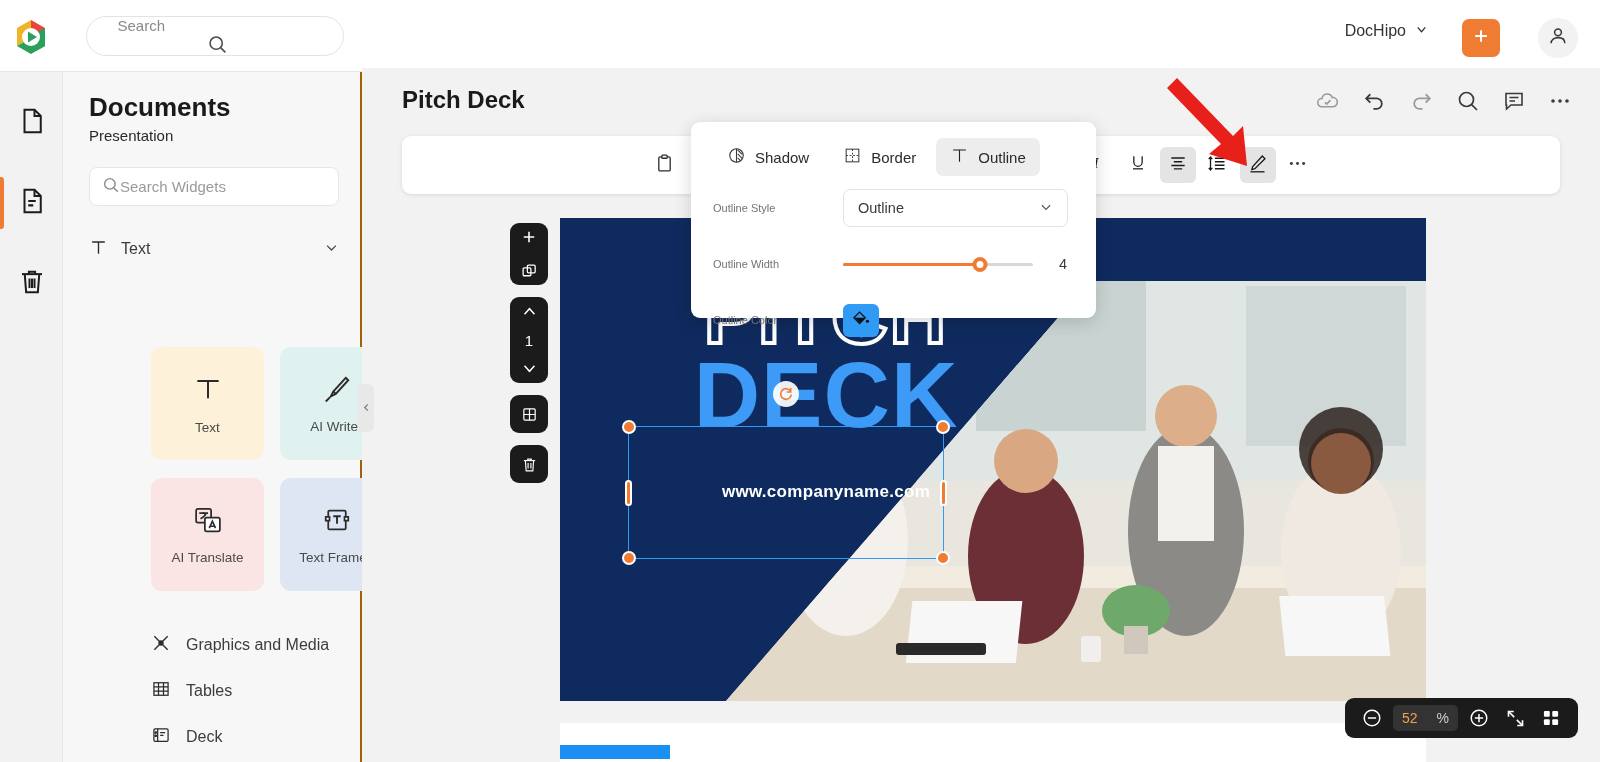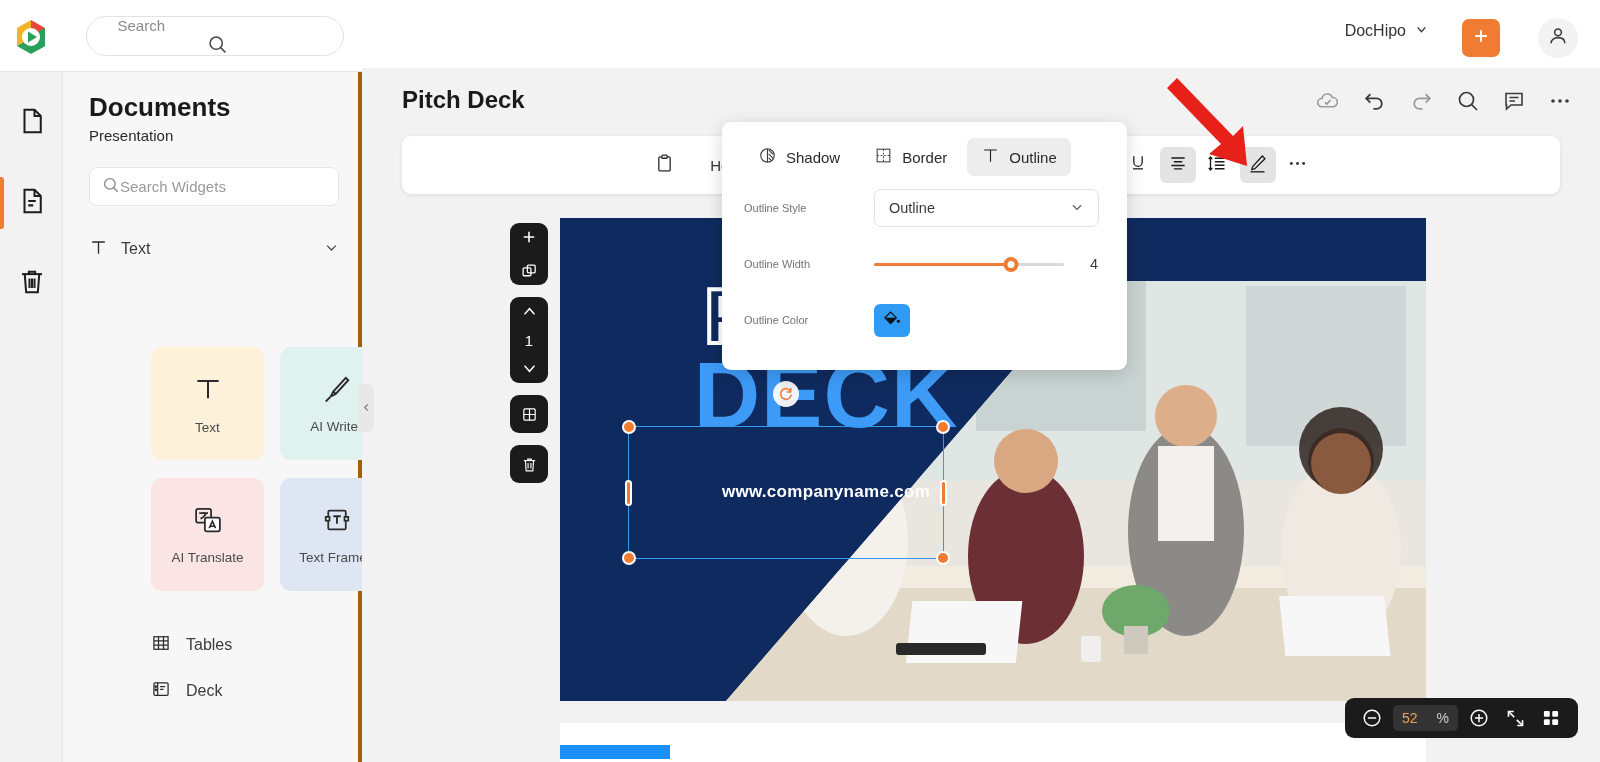--- a/index.html
+++ b/index.html
@@ -53,21 +53,21 @@
     display: flex; align-items: center; justify-content: center; cursor: pointer;
   }
   .rail-item.active::before {
     content: ""; position: absolute; left: 0; top: 9px;
     width: 4px; height: 52px; background: #f07c33; border-radius: 0 3px 3px 0;
   }
 
   
   .panel {
     position: absolute; left: 63px; top: 72px; width: 299px; height: 690px;
-    background: #f7f7f7; border-right: 4px solid #a16207;
+    background: #f7f7f7; border-right: 2px solid #a16207;
   }
   .panel-title { position: absolute; left: 26px; top: 20px; font-size: 26px; font-weight: bold; color: #1a1a1a; }
   .panel-sub { position: absolute; left: 26px; top: 55px; font-size: 15px; color: #2a2a2a; text-align: center; }
   .widget-search {
     position: absolute; left: 26px; top: 95px; width: 250px; height: 39px;
     background: #fff; border: 1px solid #e6e6e6; border-radius: 8px;
     display: flex; align-items: center; padding: 0 12px; 
   }
   .widget-search input {
     border: none; outline: none; flex: 1; font-size: 15px; color: #555;
@@ -123,24 +123,23 @@
   .fmt-btn.gray { background: #e4e4e4; }
   .fmt-btn.blue { background: #2f9bf5; }
   .fmt-select {
     height: 36px; display: flex; align-items: center; gap: 9px; cursor: pointer;
     padding: 0 10px; font-size: 15px; color: #333;
   }
   .sep { width: 10px; }
 
   
   .popover {
-    position: absolute; left: 691px; top: 122px; width: 405px; height: 248px;
+    position: absolute; left: 691px; top: 122px; width: 405px; height: 196px;
     background: #fff; border-radius: 9px; box-shadow: 0 4px 18px rgba(0,0,0,.16);
     z-index: 8;
-    margin-left: 31px;
   }
   .pop-tabs { display: flex; align-items: center; gap: 6px; padding: 16px 22px 0 22px; }
   .pop-tab {
     height: 38px; border-radius: 7px; padding: 0 14px; cursor: pointer;
     display: flex; align-items: center; gap: 9px; font-size: 15px; color: #2b2b2b;
   }
   .pop-tab.active { background: #ededed; }
   .pop-row { display: flex; align-items: center; padding: 0 22px; height: 48px; margin-top: 8px; }
   .pop-lbl { width: 130px; font-size: 11px; color: #737373; }
   .pop-dd {
@@ -383,20 +382,34 @@
               <rect x="3" y="9.5" width="3" height="3" fill="#fff"></rect>
               <rect x="18" y="9.5" width="3" height="3" fill="#fff"></rect>
             </svg>
           </span>
           <span class="cl">Text Frames</span>
         </div>
       </div>
     </div>
 
     <div class="menu-list">
+      <div class="menu-item">
+        <span>
+          <svg width="20" height="20" viewBox="0 0 24 24" fill="none" stroke="#2b2b2b" stroke-width="1.6">
+            <path d="M4 4 L20 20 M20 4 L4 20"></path>
+              <circle cx="12" cy="12" r="2.4" fill="#2b2b2b"></circle>
+          </svg>
+        </span>
+        <span class="ml">Graphics and Media</span>
+        <span>
+          <svg width="15" height="15" viewBox="0 0 24 24" fill="none" stroke="#4a4a4a" stroke-width="2.1">
+              <path d="M9 5 L16 12 L9 19"></path>
+            </svg>
+        </span>
+      </div>
       <div class="menu-item">
         <span>
           <svg width="20" height="20" viewBox="0 0 24 24" fill="none" stroke="#2b2b2b" stroke-width="1.5">
             <rect x="3.5" y="4.5" width="17" height="15"></rect>
               <path d="M3.5 9.5 H20.5 M3.5 14.5 H20.5 M9 4.5 V19.5 M15 4.5 V19.5"></path>
           </svg>
         </span>
         <span class="ml">Tables</span>
         <span>
           <svg width="15" height="15" viewBox="0 0 24 24" fill="none" stroke="#4a4a4a" stroke-width="2.1">

